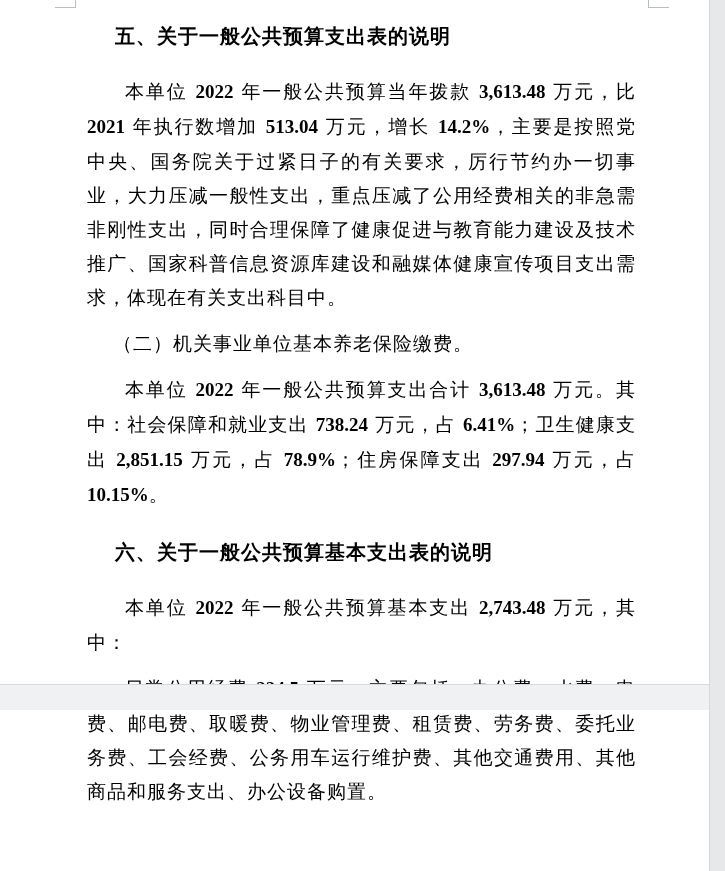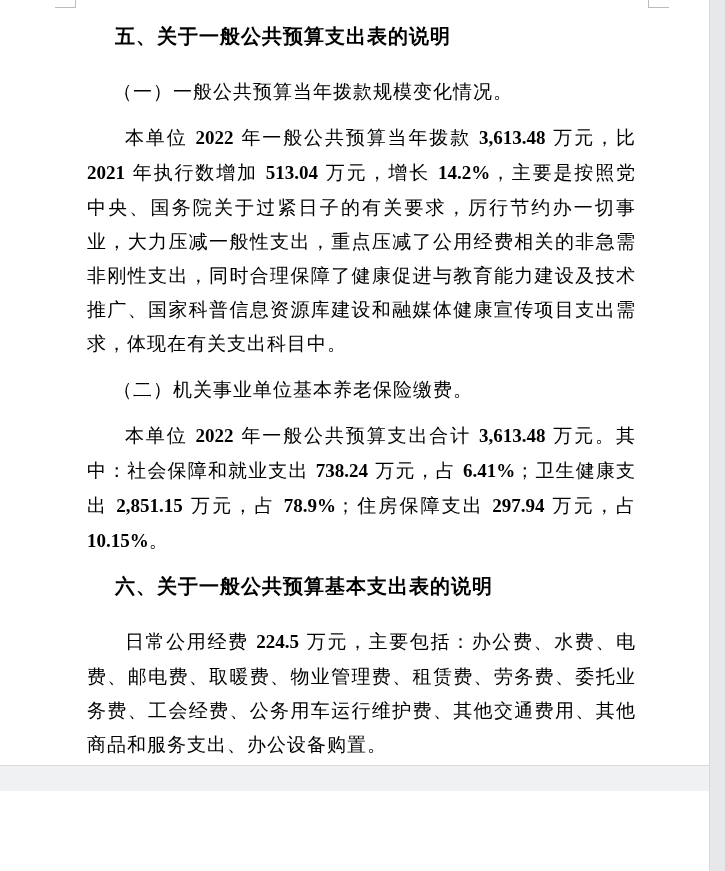--- a/index.html
+++ b/index.html
@@ -7,21 +7,21 @@
     padding: 0;
     width: 725px;
     height: 871px;
     overflow: hidden;
     background: #ffffff;
     font-family: "DejaVu Serif", serif;
   }
   .viewport {
     position: relative;
     width: 725px;
-    height: 791px;
+    height: 710px;
     background: var(--page-bg, #ffffff);
   }
   
   .right-gutter {
     position: absolute;
     top: 0; right: 0;
     width: 15px; height: 871px;
     background: var(--right-gutter, #e7e8ea);
     border-left: 1px solid var(--gutter-divider, #dadbdc);
   }
@@ -60,21 +60,21 @@
     font-family: "DejaVu Sans", sans-serif;
     font-weight: 700;
     font-size: 20px;
     line-height: 28px;
     margin: 0 0 24px 0;
     text-indent: 2em;
     letter-spacing: 1px;
   }
   .heading + .heading,
   .paragraph + .heading {
-    margin-top: 14px;
+    margin-top: 26px;
   }
   .subheading {
     font-size: 19px;
     line-height: 34px;
     margin: 0;
     text-indent: 2em;
     letter-spacing: 1px;
   }
   .paragraph {
     font-size: 19px;
@@ -93,23 +93,23 @@
 </style>
 </head>
 <body>
 
 <div class="viewport">
   <span class="crop-mark left"></span>
   <span class="crop-mark right"></span>
 
   <div class="text-area" id="doc-body">
       <h2 class="heading">五、关于一般公共预算支出表的说明</h2>
-      <p class="subheading">（一）一般公共预算当年拨款规模变化情况。</p>
       <p class="paragraph">本单位 <span class="num">2022</span> 年一般公共预算当年拨款 <span class="num">3,613.48</span> 万元，比 <span class="num">2021</span> 年执行数增加 <span class="num">513.04</span> 万元，增长 <span class="num">14.2%</span>，主要是按照党中央、国务院关于过紧日子的有关要求，厉行节约办一切事业，大力压减一般性支出，重点压减了公用经费相关的非急需非刚性支出，同时合理保障了健康促进与教育能力建设及技术推广、国家科普信息资源库建设和融媒体健康宣传项目支出需求，体现在有关支出科目中。</p>
       <p class="subheading">（二）机关事业单位基本养老保险缴费。</p>
       <p class="paragraph">本单位 <span class="num">2022</span> 年一般公共预算支出合计 <span class="num">3,613.48</span> 万元。其中：社会保障和就业支出 <span class="num">738.24</span> 万元，占 <span class="num">6.41%</span>；卫生健康支出 <span class="num">2,851.15</span> 万元，占 <span class="num">78.9%</span>；住房保障支出 <span class="num">297.94</span> 万元，占 <span class="num">10.15%</span>。</p>
       <h2 class="heading">六、关于一般公共预算基本支出表的说明</h2>
+      <p class="paragraph">本单位 <span class="num">2022</span> 年一般公共预算基本支出 <span class="num">2,743.48</span> 万元，其中：</p>
       <p class="paragraph">日常公用经费 <span class="num">224.5</span> 万元，主要包括：办公费、水费、电费、邮电费、取暖费、物业管理费、租赁费、劳务费、委托业务费、工会经费、公务用车运行维护费、其他交通费用、其他商品和服务支出、办公设备购置。</p>
     </div>
 
   <div class="bottom-gutter"></div>
   <div class="right-gutter"></div>
 </div>
 
 </body></html>

